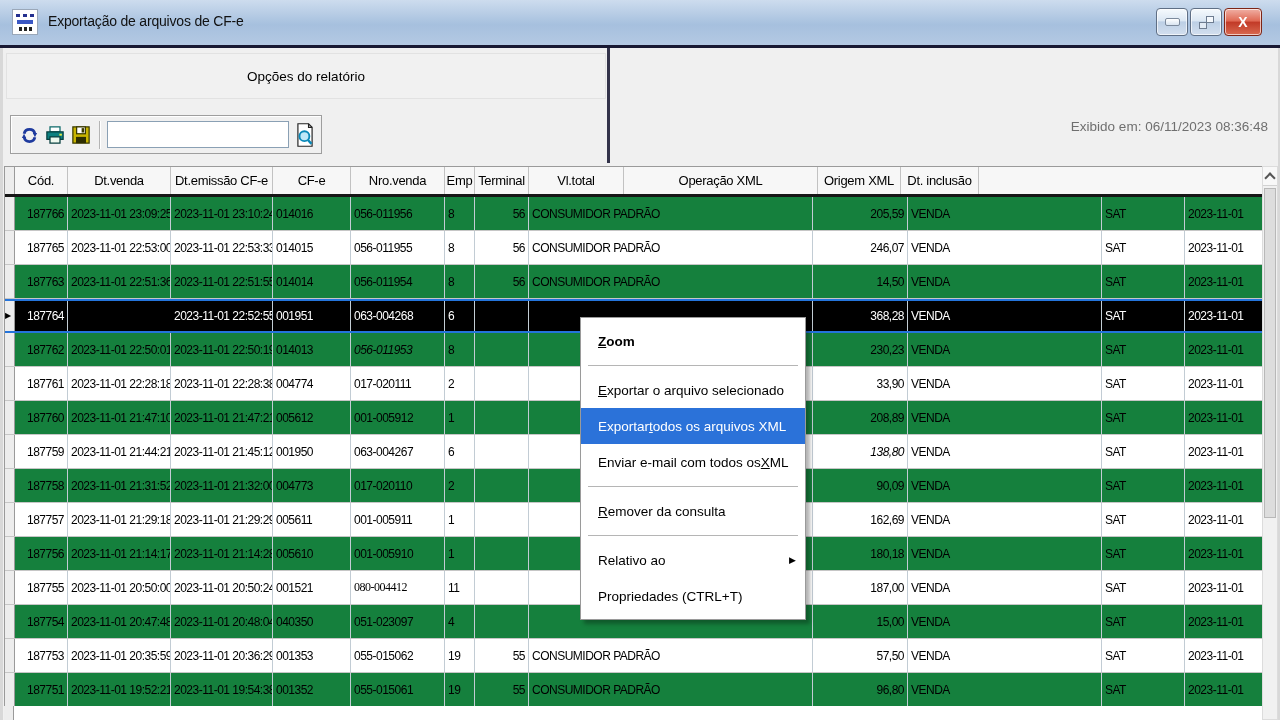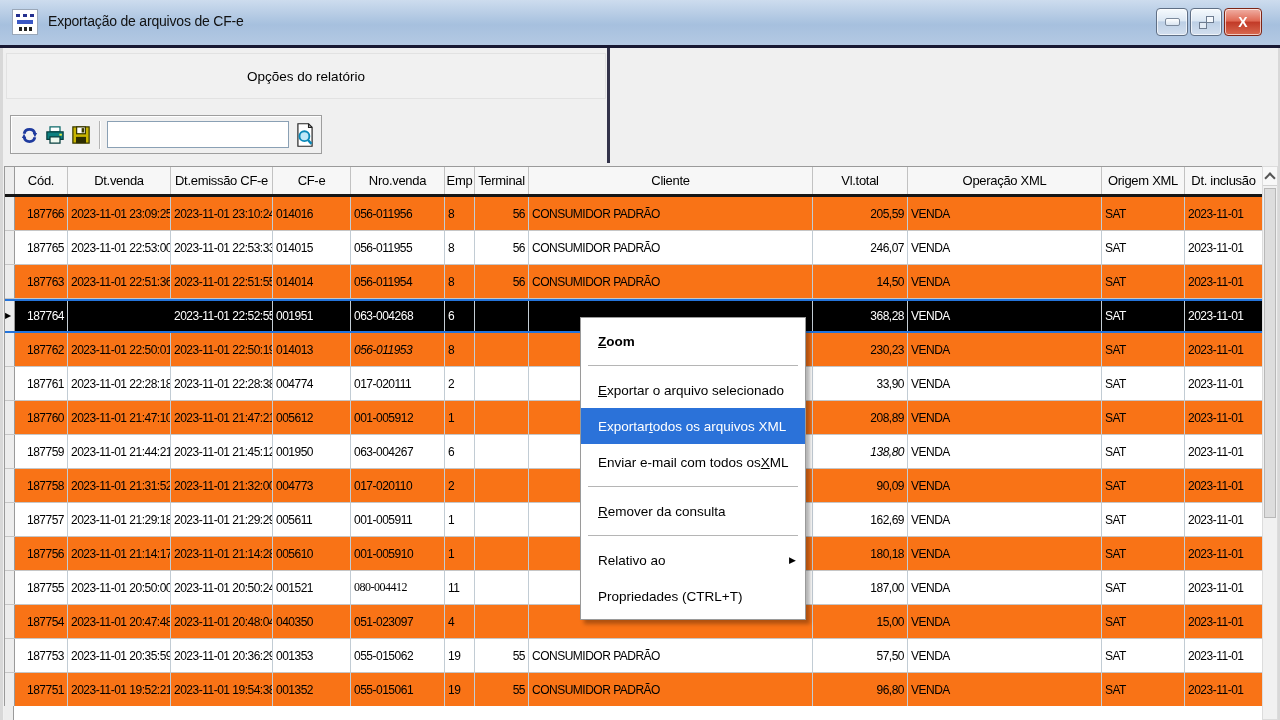--- a/index.html
+++ b/index.html
@@ -63,21 +63,21 @@
 
   
   .grid{position:absolute;left:4px;top:166px;width:1258px;height:554px;background:#fff;
     border-top:1px solid #9a9a9a;border-left:1px solid #9a9a9a;box-sizing:content-box;overflow:hidden;}
   .thead{display:flex;height:30px;box-sizing:border-box;background:#f7f7f7;
     border-bottom:3px solid #161616;}
   .hgutter{width:10px;box-sizing:border-box;background:#ededed;border-right:1px solid #9a9a9a;flex:none;}
   .hcell{box-sizing:border-box;border-right:1px solid #c2c2c2;display:flex;align-items:center;
     justify-content:center;font-size:13px;letter-spacing:-0.3px;overflow:hidden;white-space:nowrap;flex:none;cursor:default;}
   .trow{display:flex;height:34px;box-sizing:border-box;border-bottom:1px solid #c6c6c6;background:#fff;cursor:default;}
-  .trow.alt{background:#f97316;}
+  .trow.alt{background:#15803d;}
   .trow.sel{background:#000;color:#fff;border-top:2px solid #2474db;border-bottom:2px solid #2474db;}
   .gutter-cell{width:10px;box-sizing:border-box;background:#ededed;border-right:1px solid #9a9a9a;
     flex:none;position:relative;}
   .rowmark{position:absolute;left:0px;top:50%;transform:translateY(-50%);font-size:8px;color:#000;line-height:1;}
   .tcell{box-sizing:border-box;border-right:1px solid #c2ccd4;padding:0 3px;display:flex;align-items:center;
     overflow:hidden;white-space:nowrap;font-size:12px;letter-spacing:-0.5px;flex:none;}
   .partial-row{position:absolute;left:4px;top:706px;width:1258px;height:14px;background:#fff;display:flex;}
   .partial-row .gutter-cell{height:14px;}
 
   
@@ -169,32 +169,32 @@
     <div class="tool-btn tb-preview">
       <svg width="22" height="26" viewBox="0 0 18 22">
         <path d="M3 1.5 h9 l3 3 v16 h-12 z" fill="#fff" stroke="#222"></path>
         <path d="M12 1.5 v3 h3" fill="none" stroke="#222"></path>
         <circle cx="8.5" cy="12" r="4.2" fill="#bfe8f8" stroke="#0a88b8" stroke-width="1.6"></circle>
         <line x1="11.5" y1="15.2" x2="14.5" y2="18.5" stroke="#0a88b8" stroke-width="2"></line>
       </svg>
     </div>
   </div>
 
+  <div class="displayed-at">Exibido em: 06/11/2023 08:36:48</div>
 
   <div class="grid">
     <div class="thead">
       <div class="hgutter"></div>
     <div class="hcell" style="width: 53px;">Cód.</div>
         <div class="hcell" style="width: 103px;">Dt.venda</div>
         <div class="hcell" style="width: 102px;">Dt.emissão CF-e</div>
         <div class="hcell" style="width: 78px;">CF-e</div>
         <div class="hcell" style="width: 94px;">Nro.venda</div>
         <div class="hcell" style="width: 30px;">Emp</div>
         <div class="hcell" style="width: 54px;">Terminal</div>
-        <div class="hcell" style="width: 284px;">Cliente</div>
         <div class="hcell" style="width: 95px;">Vl.total</div>
         <div class="hcell" style="width: 194px;">Operação XML</div>
         <div class="hcell" style="width: 83px;">Origem XML</div>
         <div class="hcell" style="width: 78px;">Dt. inclusão</div>
       </div>
     <div class="tbody">
         <div class="trow alt">
           <div class="gutter-cell"></div>
           <div class="tcell" style="width: 53px; justify-content: flex-end;">187766</div>
           <div class="tcell" style="width: 103px; justify-content: flex-start;">2023-11-01 23:09:25</div>

